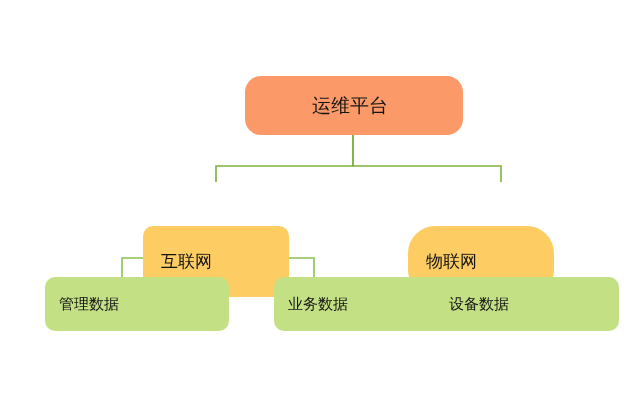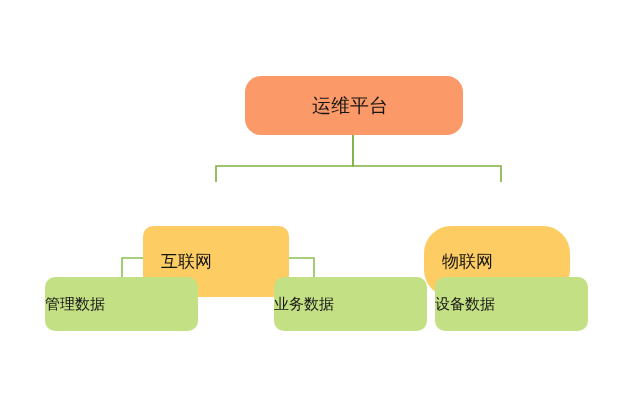--- a/index.html
+++ b/index.html
@@ -60,28 +60,29 @@
     height: 71px;
     background: #fdcc63;
     justify-content: flex-start;
     padding-left: 18px;
     margin-top: 44px;
   }
   .node-l2 .node-label {
     font-size: 17px;
   }
   .node-l2-a { left: 143px; }
-  .node-l2-b { left: 424px; border-radius: 27px; }
+  .node-l2-b { left: 408px; border-radius: 27px; }
   
   .node-l3 {
     top: 277px;
-    width: 153px;
+    width: 184px;
     height: 54px;
     background: #c4e085;
     justify-content: flex-start;
+    padding-left: 14px;
   }
   .node-l3 .node-label {
     font-size: 15px;
   }
   .node-l3-a { left: 45px; }
   .node-l3-b { left: 238px; margin-left: 36px; }
   .node-l3-c { left: 428px; margin-left: 7px; }
 </style>
 </head>
 <body>

